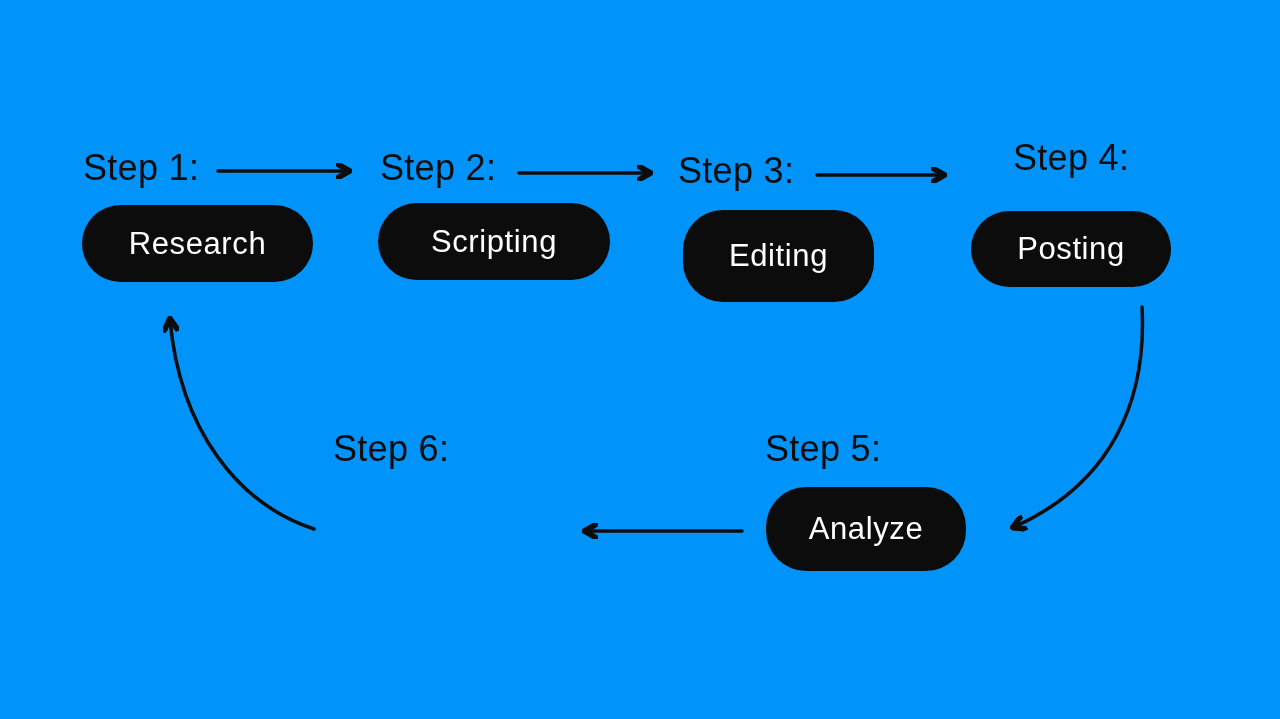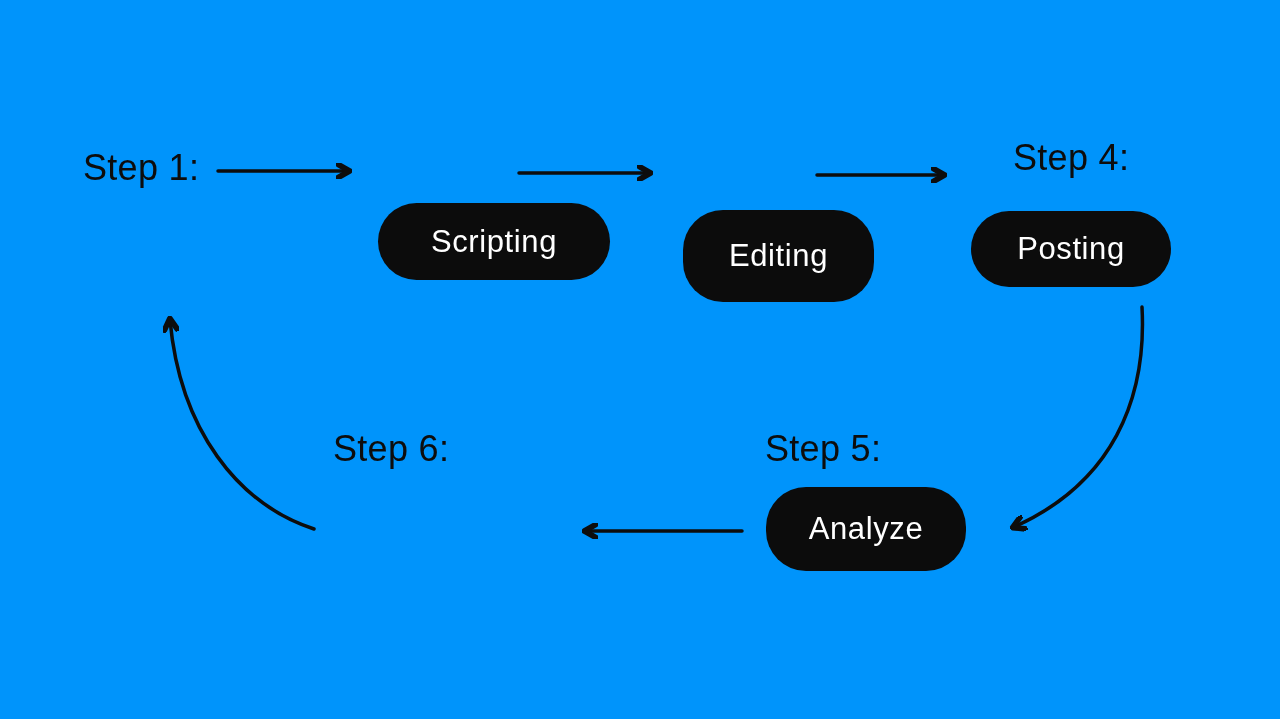--- a/index.html
+++ b/index.html
@@ -55,25 +55,30 @@
     stroke:currentColor;stroke-width:3.5;fill:none;
     stroke-linecap:round;
   }
 </style>
 </head>
 <body>
 
 <div class="canvas">
 
   <div class="step-label lbl-1">Step 1:</div>
+  <div class="pill box-1">
+    <span>Research</span>
+  </div>
 
+  <div class="step-label lbl-2">Step 2:</div>
   <div class="pill box-2">
     <span>Scripting</span>
   </div>
 
+  <div class="step-label lbl-3">Step 3:</div>
   <div class="pill box-3">
     <span>Editing</span>
   </div>
 
   <div class="step-label lbl-4">Step 4:</div>
   <div class="pill box-4">
     <span>Posting</span>
   </div>
 
   <div class="step-label lbl-6">Step 6:</div>

